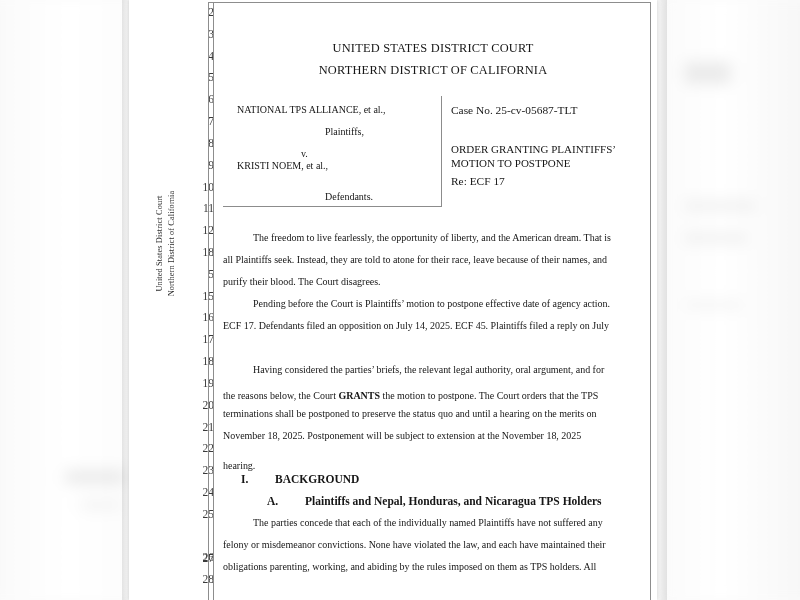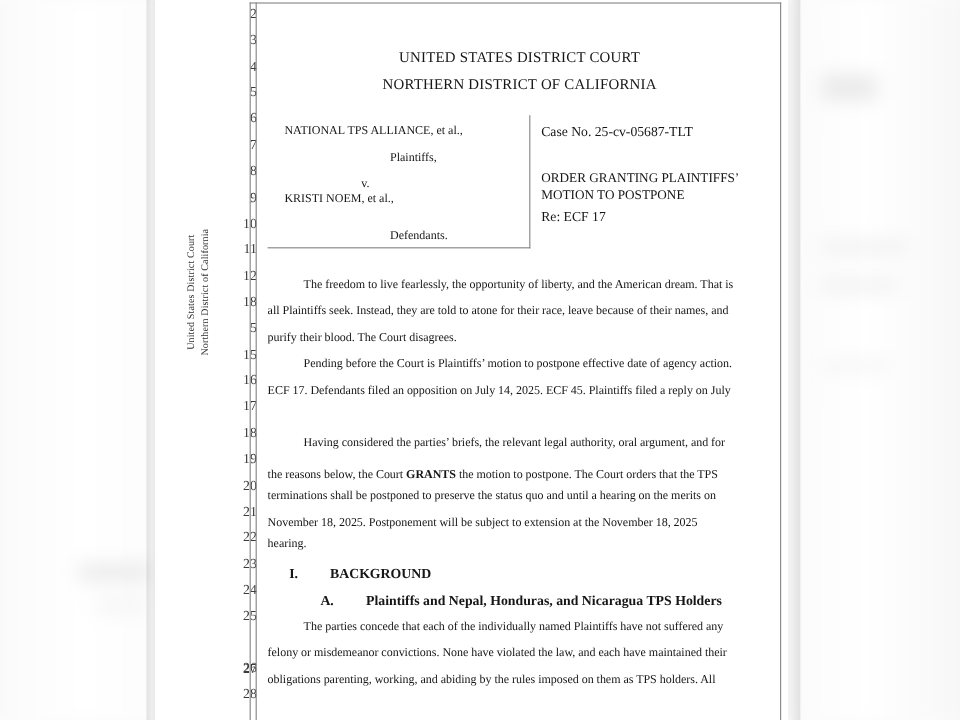--- a/index.html
+++ b/index.html
@@ -326,21 +326,21 @@
       <div class="pline" style="top:320px;">ECF 17.  Defendants filed an opposition on July 14, 2025.  ECF 45.  Plaintiffs filed a reply on July</div>
 
       <div class="pline" style="top:364px;">
         <span class="ind"></span><span>Having considered the parties’ briefs, the relevant legal authority, oral argument, and for</span>
       </div>
       <div class="pline" style="top:390px;">
         <span>the reasons below, the Court </span><span class="b">GRANTS</span><span> the motion to postpone.  The Court orders that the TPS</span>
       </div>
       <div class="pline" style="top:408px;">terminations shall be postponed to preserve the status quo and until a hearing on the merits on</div>
       <div class="pline" style="top:430px;">November 18, 2025.  Postponement will be subject to extension at the November 18, 2025</div>
-      <div class="pline" style="top:448px;">hearing.</div>
+      <div class="pline" style="top:460px;">hearing.</div>
 
       <div class="heading1" style="left:22px; top:473px;">
         <span class="h-num">I.</span><span>BACKGROUND</span>
       </div>
       <div class="heading2" style="left:48px; top:495px;">
         <span class="h-num2">A.</span><span>Plaintiffs and Nepal, Honduras, and Nicaragua TPS Holders</span>
       </div>
 
       <div class="pline" style="top:517px;">
         <span class="ind"></span><span>The parties concede that each of the individually named Plaintiffs have not suffered any</span>

